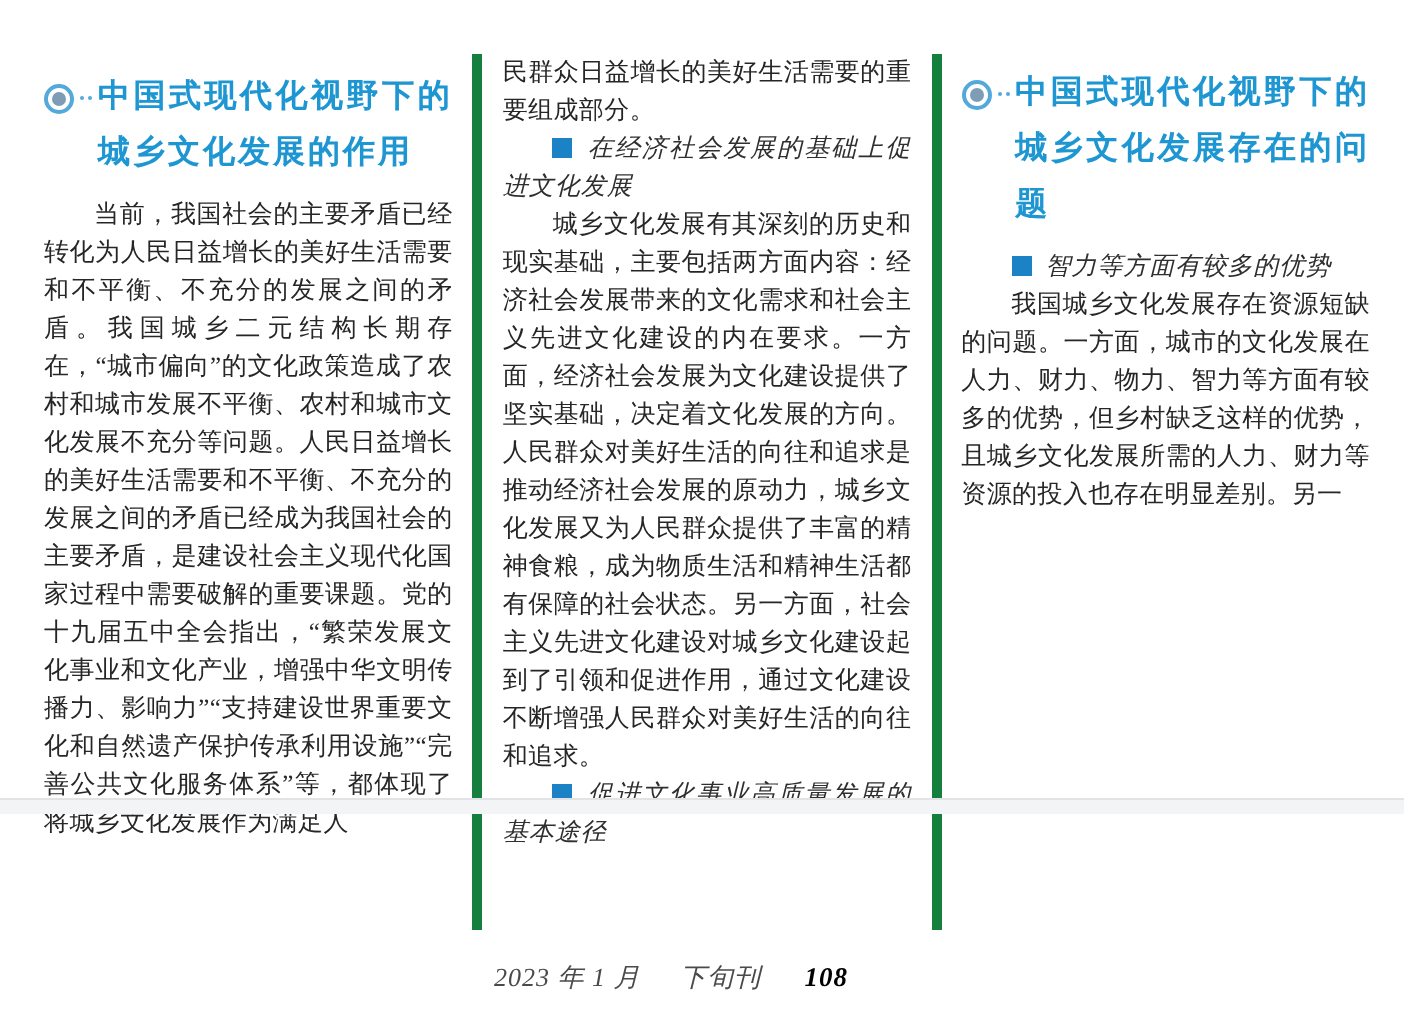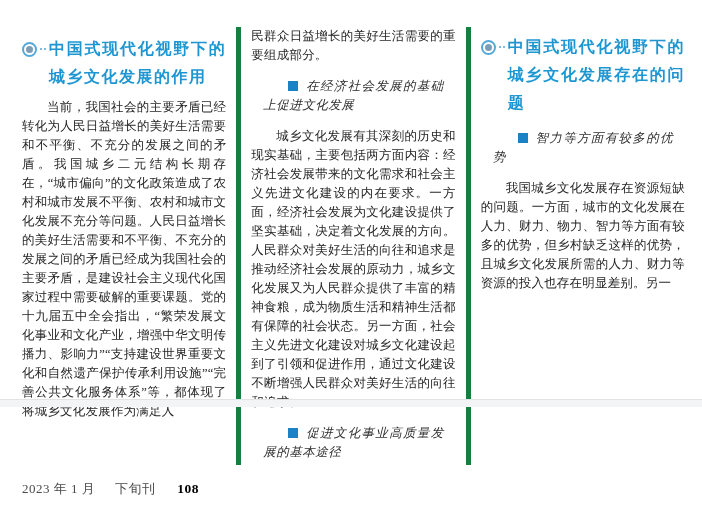--- a/index.html
+++ b/index.html
@@ -77,21 +77,21 @@
     font-size: 16px;
     line-height: 28px;
     font-weight: bold;
     color: #1e96d2;
     letter-spacing: 1.5px;
     text-align: justify;
   }
 
   
   .sub {
-    margin: 12px;
+    margin: 0;
     text-indent: 2em;
     text-align: justify;
     font-style: italic;
     font-size: 12.5px;
     line-height: 19px;
     letter-spacing: 0.5px;
     color: #2f2f2f;
   }
   .sq {
     display: inline-block;
@@ -108,25 +108,26 @@
     line-height: 19px;
     color: #262626;
     text-align: justify;
     letter-spacing: 0.2px;
   }
   .para.indent { text-indent: 2em; }
 
   
   .footer {
     margin-top: 15px;
-    text-align: left;
+    text-align: center;
     padding-right: 36px;
     font-size: 13px;
     color: #4a4a4a;
     letter-spacing: 0.5px;
+    font-style: italic;
   }
   .f-ed { margin-left: 16px; }
   .f-num {
     margin-left: 18px;
     font-weight: bold;
     color: #000000;
     font-size: 13.5px;
   }
 
   

